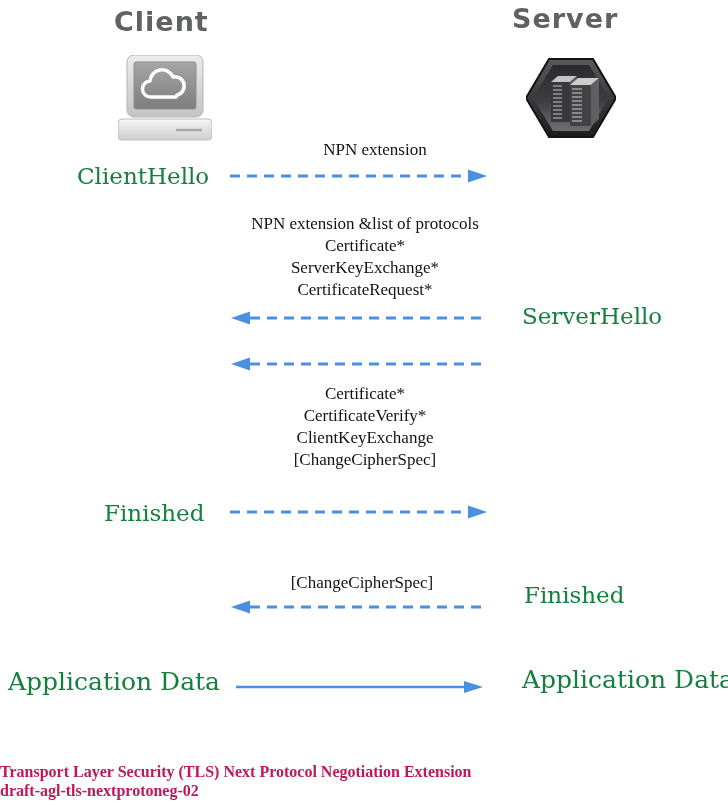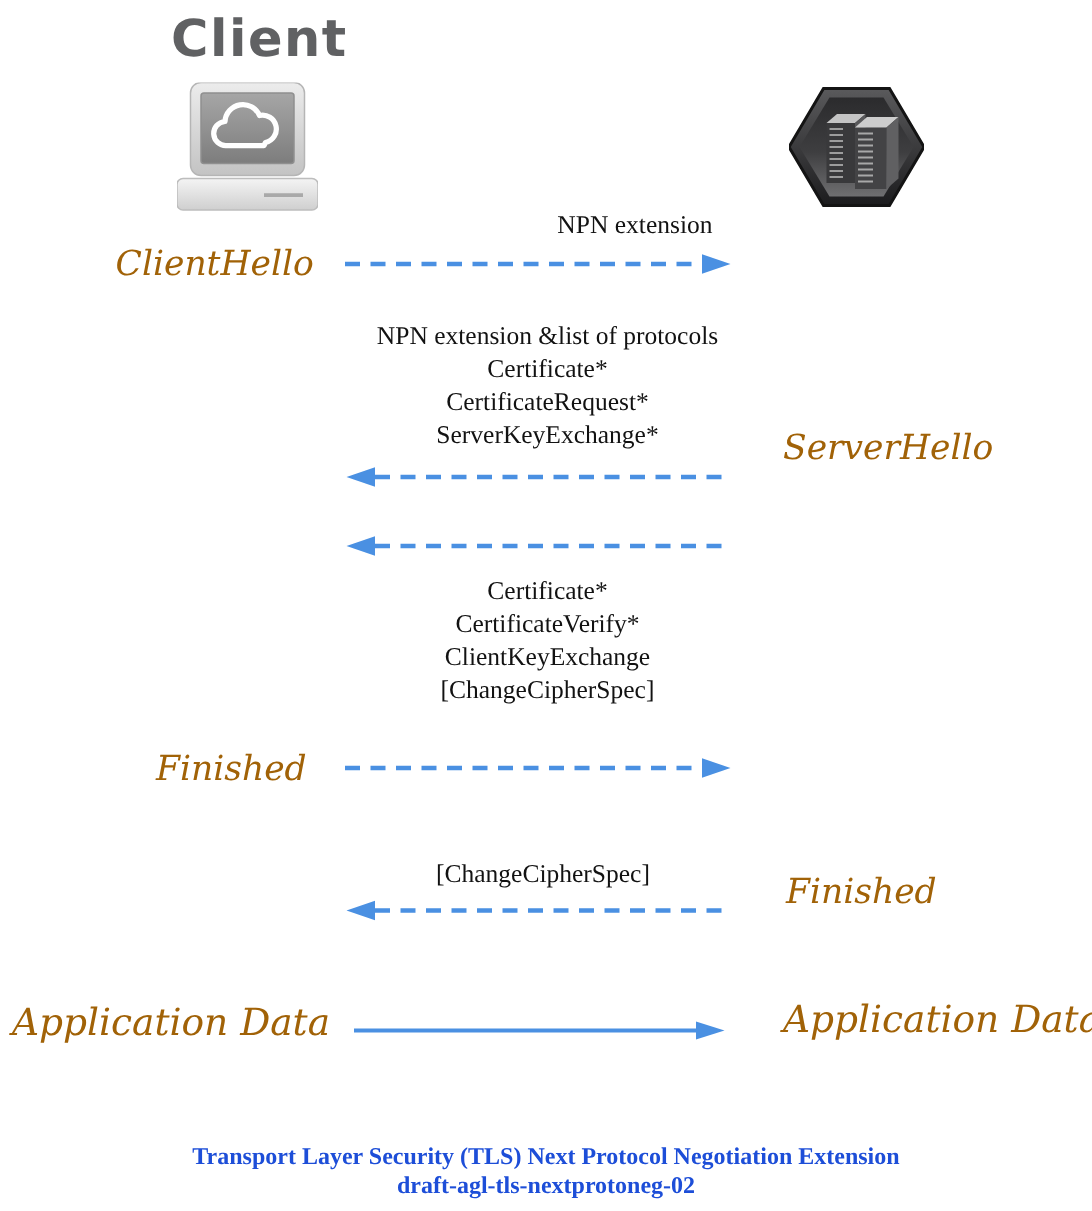--- a/index.html
+++ b/index.html
@@ -1,67 +1,68 @@
 <!DOCTYPE html>
 <html><head>
 <meta charset="utf-8">
 <style>
   html,body{margin:0;padding:0;background:#ffffff;}
   .page{position:relative;width:728px;height:807px;background:#ffffff;overflow:hidden;
         font-family:"DejaVu Serif",serif;}
 
   
   .actor-header{position:absolute;font-family:"DejaVu Sans",sans-serif;font-weight:bold;
-        font-size:34px;color:#606163;letter-spacing:1px;}
+        font-size:27px;color:#606163;letter-spacing:1px;}
   .h-client{left:114px;top:6px;}
   .h-server{left:512px;top:3px;}
 
   
   .icon-box{position:absolute;}
   .icon-client{left:118px;top:55px;width:94px;height:88px;}
   .icon-server{left:526px;top:53px;width:90px;height:90px;}
 
   
-  .msg-label{position:absolute;font-family:"DejaVu Serif",serif;font-size:23px;color:#a16207;white-space:nowrap;font-style:italic;}
+  .msg-label{position:absolute;font-family:"DejaVu Serif",serif;font-size:23px;color:#15803d;white-space:nowrap;}
   .lbl-clienthello{left:77px;top:163px;}
-  .lbl-serverhello{left:522px;top:286px;}
+  .lbl-serverhello{left:522px;top:303px;}
   .lbl-serverhellodone{left:522px;top:350px;}
   .lbl-finished-l{left:104px;top:500px;}
   .lbl-finished-r{left:524px;top:582px;}
   .lbl-appdata-l{left:8px;top:667px;font-size:25px;}
   .lbl-appdata-r{left:522px;top:665px;font-size:25px;}
 
   
   .note{position:absolute;font-family:"Liberation Serif",serif;font-size:17px;color:#121212;
         text-align:center;line-height:22px;white-space:nowrap;}
-  .note-npn{left:275px;top:139px;width:200px;text-align:right;}
+  .note-npn{left:275px;top:139px;width:200px;}
   .notes-1{left:215px;top:213px;width:300px;}
   .notes-2{left:215px;top:383px;width:300px;}
   .note-ccs{left:262px;top:572px;width:200px;}
 
   
   .arrow{position:absolute;}
   .arr-1{left:230px;top:168px;}
   .arr-2{left:230px;top:310px;}
   .arr-3{left:230px;top:356px;}
   .arr-4{left:230px;top:504px;}
   .arr-5{left:230px;top:599px;}
   .arr-6{left:236px;top:679px;}
 
   
-  .footer{position:absolute;left:0;top:762px;width:728px;text-align:center;
+  .footer{position:absolute;left:0;top:762px;width:728px;text-align:left;
         font-family:"Liberation Serif",serif;font-weight:bold;font-size:16px;
-        color:#1d4ed8;line-height:19px;}
+        color:#be185d;line-height:19px;}
 </style>
 </head>
 <body>
 
 <div class="page">
 
   <div class="actor-header h-client">Client</div>
+  <div class="actor-header h-server">Server</div>
 
   <div class="icon-box icon-client">
     <svg width="94" height="88" viewBox="0 0 94 88">
       <defs>
         <linearGradient id="gMon" x1="0" y1="0" x2="0" y2="1">
           <stop offset="0" stop-color="#ececec"></stop>
             <stop offset="1" stop-color="#c3c3c3"></stop>
         </linearGradient>
         <linearGradient id="gScr" x1="0" y1="0" x2="0" y2="1">
           <stop offset="0" stop-color="#a6a6a6"></stop>
@@ -137,22 +138,22 @@
   <div class="arrow arr-1">
     <svg width="258" height="16">
         <line x1="0" y1="8" x2="238" y2="8" stroke="#4a90e2" stroke-width="3" stroke-dasharray="10 7"></line>
         <polygon points="238,1.5 257,8 238,14.5" fill="#4a90e2"></polygon>
       </svg>
   </div>
 
   <div class="note notes-1">
     <div>NPN extension &amp;list of protocols</div>
     <div>Certificate*</div>
+    <div>ServerKeyExchange*</div>
     <div>CertificateRequest*</div>
-    <div>ServerKeyExchange*</div>
   </div>
   <div class="arrow arr-2">
     <svg width="258" height="16">
         <line x1="20" y1="8" x2="256" y2="8" stroke="#4a90e2" stroke-width="3" stroke-dasharray="10 7"></line>
         <polygon points="20,1.5 1,8 20,14.5" fill="#4a90e2"></polygon>
       </svg>
   </div>
   <div class="msg-label lbl-serverhello">ServerHello</div>
 
   <div class="arrow arr-3">

